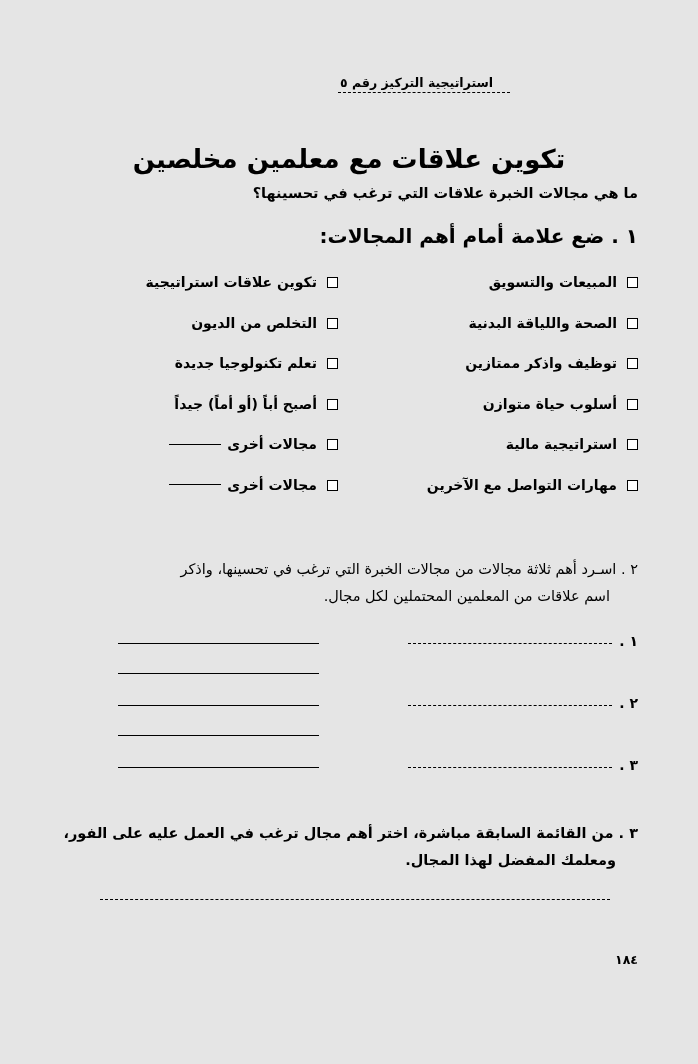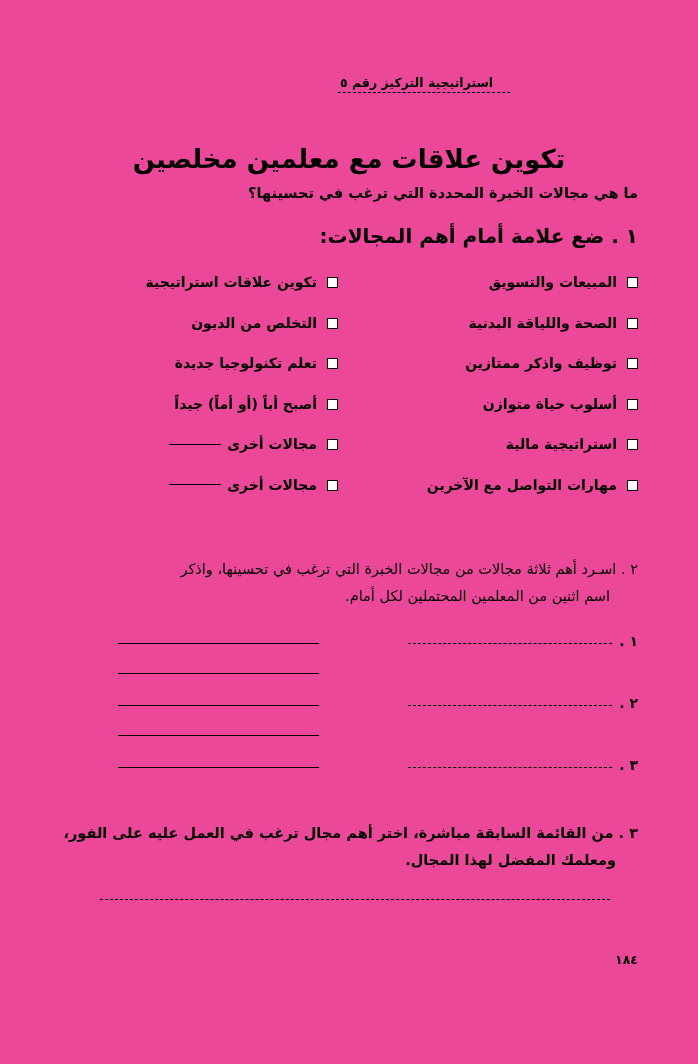--- a/index.html
+++ b/index.html
@@ -9,21 +9,21 @@
     background: #ffffff;
   }
   body {
     font-family: "DejaVu Sans", "Liberation Sans", sans-serif;
     color: #000000;
   }
   .page {
     position: relative;
     width: 698px;
     height: 1064px;
-    background: #ec4899;
+    background: #e5e5e5;
     overflow: hidden;
     box-sizing: border-box;
   }
 
   
   .running-header {
     position: absolute;
     top: 76px;
     right: 60px;
     width: 300px;
@@ -222,21 +222,21 @@
 
 <div class="page">
 
   <div class="running-header">
     <span class="running-header-text">استراتيجية التركيز رقم ٥</span>
     <div class="header-rule"></div>
   </div>
 
   <h1 class="title">تكوين علاقات مع معلمين مخلصين</h1>
 
-  <div class="subtitle">ما هي مجالات الخبرة المحددة التي ترغب في تحسينها؟</div>
+  <div class="subtitle">ما هي مجالات الخبرة علاقات التي ترغب في تحسينها؟</div>
 
   <div class="q1-prompt">١ . ضع علامة أمام أهم المجالات:</div>
 
   <div class="checkbox-columns">
 
     <div class="cb-col cb-col-right">
       <div class="cb-row">
         <span class="cb-box"></span>
         <span class="cb-label">المبيعات والتسويق</span>
       </div>
@@ -288,21 +288,21 @@
         <span class="cb-box"></span>
         <span class="cb-label">مجالات أخرى</span>
         <span class="cb-blank"></span>
       </div>
     </div>
 
   </div>
 
   <div class="q2-prompt">
     <span>٢ . اسـرد أهم ثلاثة مجالات من مجالات الخبرة التي ترغب في تحسينها، واذكر</span>
-    <span class="q2-line-2">اسم اثنين من المعلمين المحتملين لكل أمام.</span>
+    <span class="q2-line-2">اسم علاقات من المعلمين المحتملين لكل مجال.</span>
   </div>
 
   <div class="answers">
 
     <div class="ans-group">
       <span class="ans-num">١ .</span>
       <span class="ans-dashed"></span>
       <span class="ans-solid s1"></span>
       <span class="ans-solid s2"></span>
     </div>

